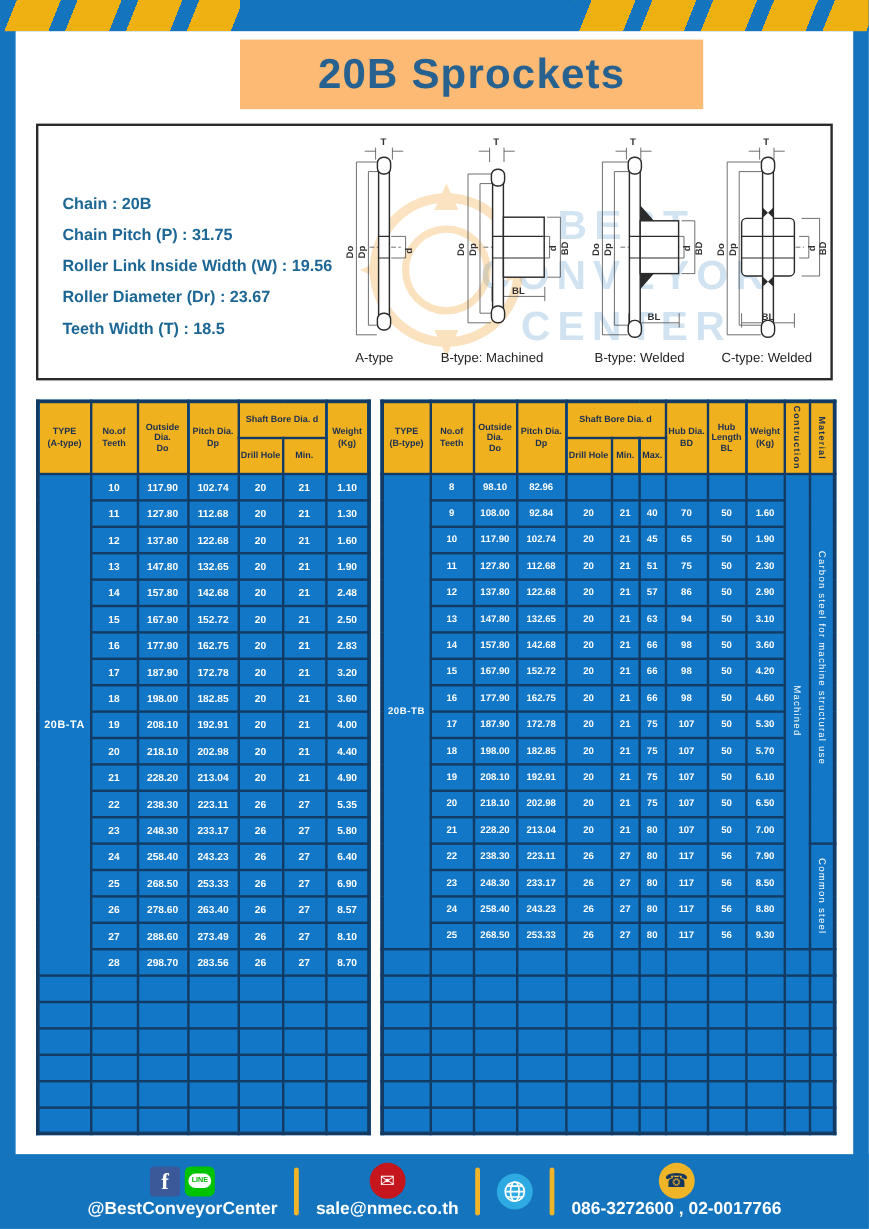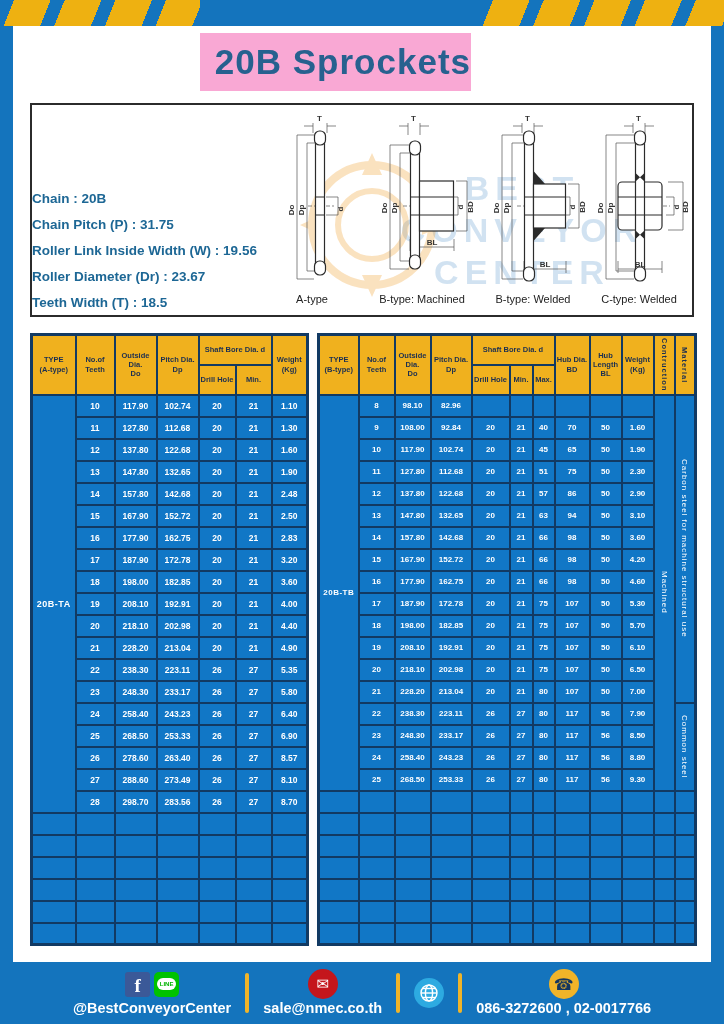--- a/index.html
+++ b/index.html
@@ -8,28 +8,28 @@
 
   
   .band { position:absolute; top:0; left:0; width:724px; height:26px; background:#1474bd; }
   .stripe { position:absolute; top:0; height:26px; background:repeating-linear-gradient(112deg, rgba(0,0,0,0) 0 13px, #eeb111 13px 47px); }
   .stripe.left  { left:0; width:200px; }
   .stripe.right { right:0; width:245px; }
 
   
   .page { position:absolute; left:13px; top:26px; width:698px; height:936px; background:#ffffff; }
 
-  .title-banner { position:absolute; left:187px; top:7px; width:271px; height:58px;
-    background:#f9a8d4; display:flex; align-items:center; justify-content:flex-end; }
+  .title-banner { position:absolute; left:187px; top:7px; width:386px; height:58px;
+    background:#fdba74; display:flex; align-items:center; justify-content:center; }
   .title-banner span { color:#27618f; font-size:35px; font-weight:bold; letter-spacing:1px; }
 
   .diagram-box { position:absolute; left:17px; top:77px; width:664px; height:214px;
     border:2px solid #2b2b2b; background:#fff; overflow:hidden; }
 
-  .specs { position:absolute; left:0; top:52px; z-index:2;margin-top:29px; }
+  .specs { position:absolute; left:20px; top:52px; z-index:2; }
   .specs div { color:#1d6795; font-size:13.5px; font-weight:bold; line-height:26px; white-space:nowrap; }
 
   .watermark { position:absolute; left:310px; top:62px; width:360px; z-index:0; opacity:.40;
     text-align:center; color:#8fb9dd; font-weight:bold; letter-spacing:6px; line-height:42px; font-size:34px; }
   .wm-orange { position:absolute; left:255px; top:30px; z-index:0; opacity:.30; }
 
   .diag { position:absolute; top:6px; z-index:1; }
   .diag-caption { position:absolute; top:188px; z-index:1; text-align:center;
     color:#222; font-size:11px; font-family:"Liberation Sans",sans-serif; }
 
@@ -261,21 +261,21 @@
         <text x="48" y="10">T</text>
         <text x="15" y="97" transform="rotate(-90 15 97)" text-anchor="middle">Do</text>
         <text x="25" y="97" transform="rotate(-90 25 97)" text-anchor="middle">Dp</text>
         <text x="91" y="96" transform="rotate(-90 91 96)" text-anchor="middle">d</text>
         <text x="100" y="96" transform="rotate(-90 100 96)" text-anchor="middle">BD</text>
         <text x="52" y="156" text-anchor="middle">BL</text>
       </g>
     </svg>
 
     <div class="diag-caption" style="left:232px;width:96px">A-type</div>
-    <div class="diag-caption" style="left:330px;width:120px">B-type: Machined</div>
+    <div class="diag-caption" style="left:318px;width:120px">B-type: Machined</div>
     <div class="diag-caption" style="left:445px;width:112px">B-type: Welded</div>
     <div class="diag-caption" style="left:552px;width:110px">C-type: Welded</div>
   </div>
 
   <table class="spec" id="left-table">
       <colgroup>
         <col style="width: 44px;">
         <col style="width: 39px;">
         <col style="width: 42px;">
         <col style="width: 42px;">

